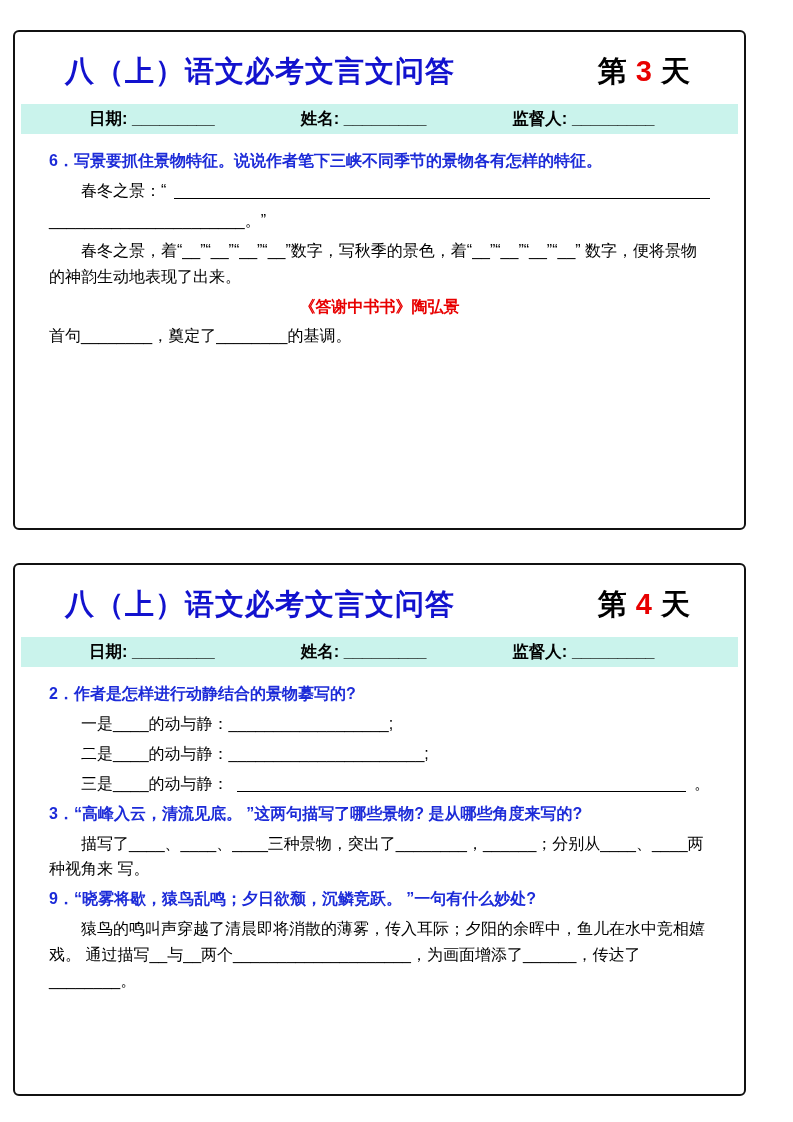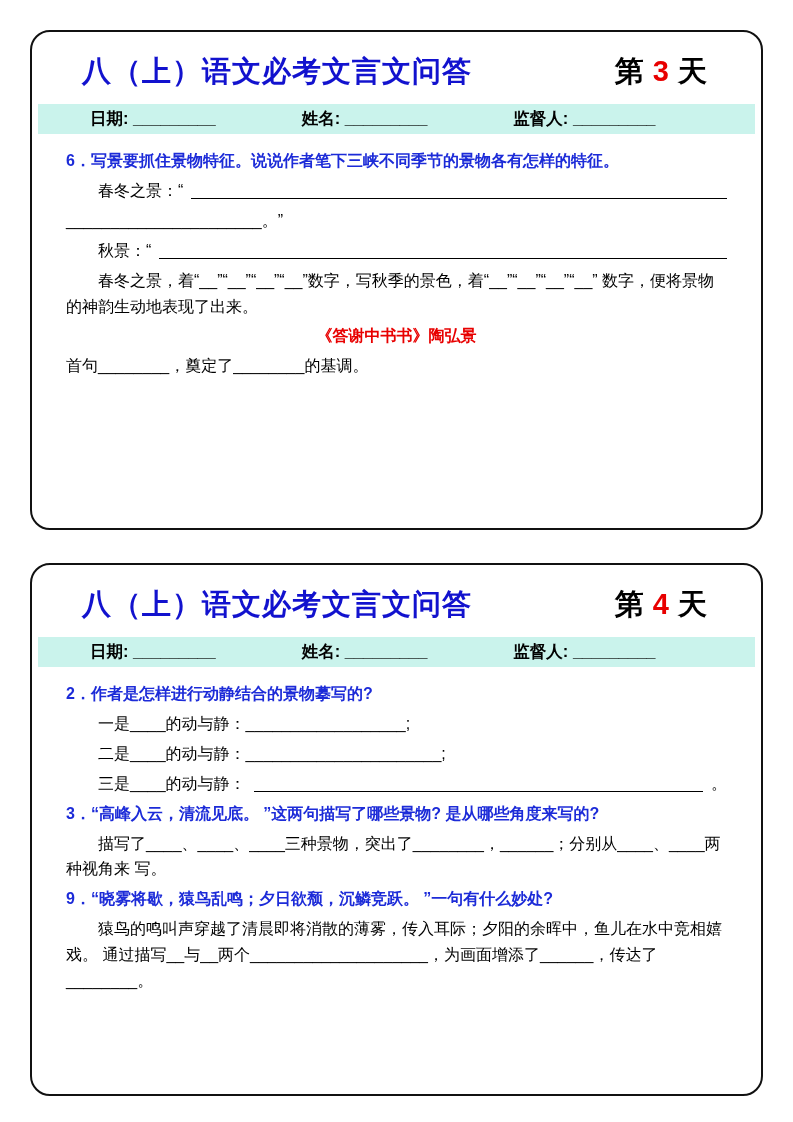--- a/index.html
+++ b/index.html
@@ -5,24 +5,24 @@
   html, body { margin: 0; padding: 0; }
   body {
     width: 793px; height: 1122px;
     background: #ffffff;
     font-family: "Liberation Sans", "DejaVu Sans", sans-serif;
     color: #000;
   }
   .page { position: relative; width: 793px; height: 1122px; overflow: hidden; }
 
   .panel {
-    position: absolute; left: 30px; width: 733px;
+    position: absolute; left: 13px; width: 733px;
     box-sizing: border-box;
     border: 2.5px solid #111;
-    border-radius: 20px;
+    border-radius: 6px;
     background: #fff;
   }
   .panel-1 { top: 30px; height: 500px; }
   .panel-2 { top: 563px; height: 533px; }
 
   .title-row {
     display: flex; justify-content: space-between; align-items: baseline;
     padding: 20px 54px 0 50px;
     font-weight: bold; font-size: 29px;
     white-space: nowrap;
@@ -30,21 +30,21 @@
   .title-main { color: #1212CE; letter-spacing: 1px; }
   .title-day  { color: #000; letter-spacing: 0; }
   .day-num    { color: #E80000; padding: 0 9px; }
 
   .info-bar {
     margin: 12px 6px 0 6px;
     background: #CAF3EC;
     height: 30px;
     display: flex; align-items: center;
     font-weight: bold; font-size: 16.5px;
-    padding-left: 52px; gap: 86px;
+    padding-left: 68px; gap: 86px;
     box-sizing: border-box;
     white-space: nowrap;
   }
 
   .content { padding: 10px 34px 0 34px; font-size: 16px; line-height: 1.62; }
   .content p { margin: 4px 0; }
 
   .q   { color: #1C2BD8; font-weight: bold; }
   .a   { color: #000; }
   .ind { text-indent: 2em; }
@@ -73,24 +73,20 @@
 
     <div class="content">
       <p class="q">6．写景要抓住景物特征。说说作者笔下三峡不同季节的景物各有怎样的特征。</p>
 
       <div class="fill-line indent">
         <span>春冬之景：“</span>
         <span class="fill"></span>
       </div>
       <p class="a">______________________。”</p>
 
-      <div class="fill-line indent">
-        <span>秋景：“</span>
-        <span class="fill"></span>
-      </div>
 
       <p class="a ind">春冬之景，着“__”“__”“__”“__”数字，写秋季的景色，着“__”“__”“__”“__” 数字，便将景物的神韵生动地表现了出来。</p>
 
       <p class="src">《答谢中书书》陶弘景</p>
 
       <p class="a">首句________，奠定了________的基调。</p>
     </div>
   </section>
 
   <section class="panel panel-2">

